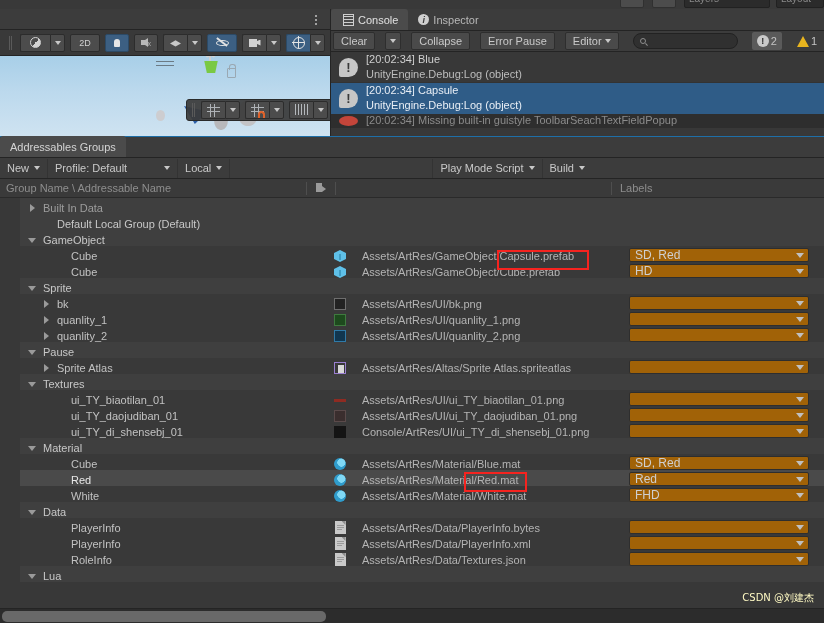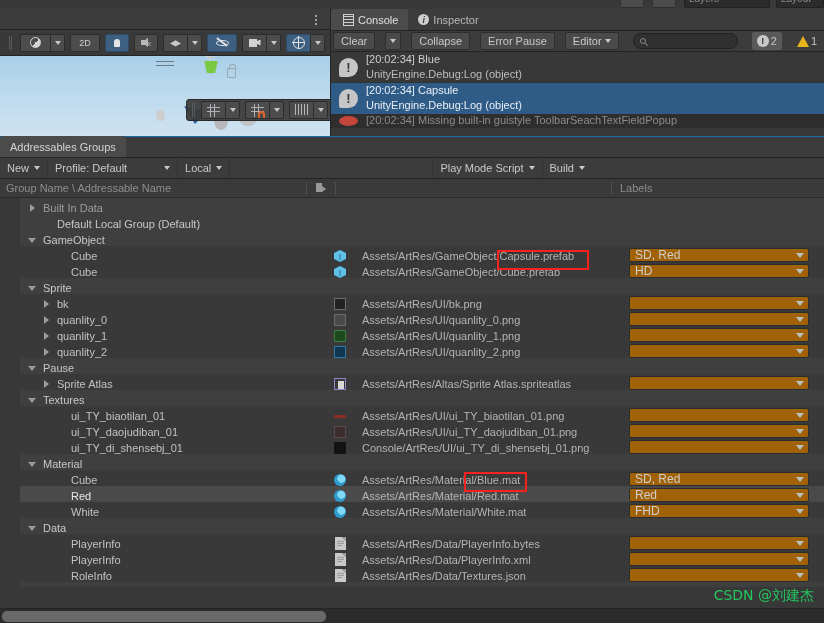--- a/index.html
+++ b/index.html
@@ -248,21 +248,21 @@
 
   
   .hscroll {
     position:absolute; left:0; bottom:0; width:824px; height:15px;
     background:#2c2c2c; border-top:1px solid #242424;
   }
   .hscroll .thumb { position:absolute; left:2px; top:2px; width:324px; height:11px;
     background:#696969; border-radius:5px; cursor:pointer;}
 
   .watermark {
-    position:absolute; right:10px; bottom:18px; font-size:14px; color:#22c55e;
+    position:absolute; right:10px; bottom:18px; font-size:10px; color:#fef9c3;
     font-family:"DejaVu Sans", sans-serif;
   }
 </style>
 </head>
 <body>
 
 <div id="root">
 
   <div class="top-strip">
     <div class="tbtn" style="left:620px;width:24px;"></div>
@@ -602,37 +602,20 @@
             <div class="lbl-dd">
               <span></span>
               <span class="caret2"></span>
             </div>
           </div>
         </div>
         <div class="trow item">
           <div class="tw-name">
             <span style="display:inline-block;width:18px"></span>
             <span class="twist closed"></span>
-            <span class="tname " style="margin-left:4px">quanlity_0</span>
-          </div>
-          <div class="tw-icon">
-            <span class="ic-sprite" style="background:#4a4a4a;"></span>
-          </div>
-          <div class="tw-path">Assets/ArtRes/UI/quanlity_0.png</div>
-          <div class="tw-label">
-            <div class="lbl-dd">
-              <span></span>
-              <span class="caret2"></span>
-            </div>
-          </div>
-        </div>
-        <div class="trow item">
-          <div class="tw-name">
-            <span style="display:inline-block;width:18px"></span>
-            <span class="twist closed"></span>
             <span class="tname " style="margin-left:4px">quanlity_1</span>
           </div>
           <div class="tw-icon">
             <span class="ic-sprite" style="background:#1d4a1d;border-color:#3f7a3f;"></span>
           </div>
           <div class="tw-path">Assets/ArtRes/UI/quanlity_1.png</div>
           <div class="tw-label">
             <div class="lbl-dd">
               <span></span>
               <span class="caret2"></span>

